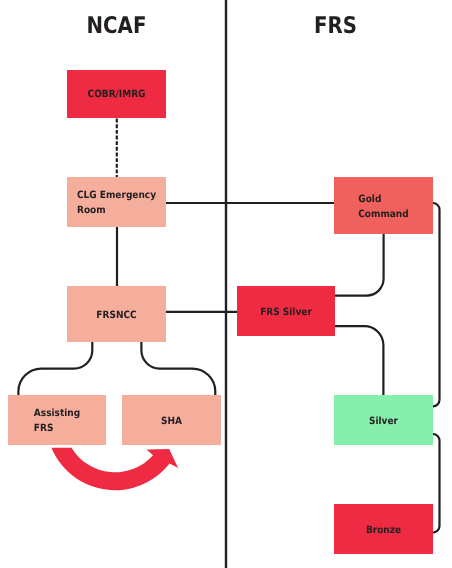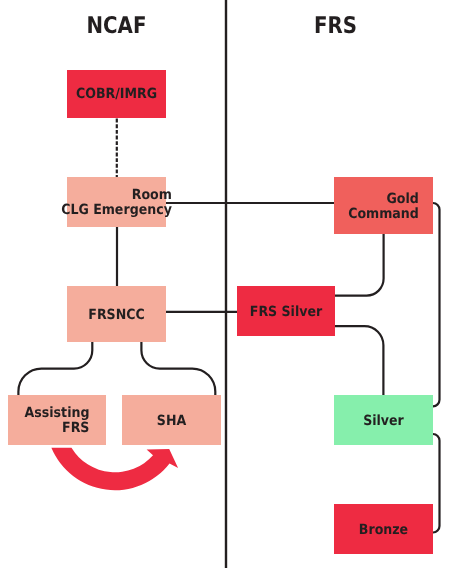--- a/index.html
+++ b/index.html
@@ -11,21 +11,21 @@
 
   .col-title{position:absolute;top:15px;width:113px;font-weight:700;color:#231f20;
              font-size:23px;line-height:23px;white-space:nowrap;text-align:center;
              transform:scaleX(.955);transform-origin:center center;}
   #title-ncaf{left:60px;}
   #title-frs{left:279px;}
 
   svg.lines{position:absolute;left:0;top:0;width:452px;height:568px;overflow:visible;}
 
   .node{position:absolute;display:flex;align-items:center;justify-content:center;
-        text-align:right;font-weight:700;font-size:14px;line-height:15px;
+        text-align:left;font-weight:700;font-size:10px;line-height:15px;
         color:#231f20;box-sizing:border-box;}
   .node .lbl{display:block;position:relative;top:1px;}
   .node .ln{display:block;white-space:nowrap;}
 </style>
 </head>
 <body>
 
 <div id="stage" style="background: rgb(255, 255, 255);">
 
   <div class="col-title" id="title-ncaf">NCAF</div>
@@ -48,22 +48,22 @@
     <path d="M51.39,447.78 A68.90,68.90 0 0 0 169.52,463.43 L178.10,468.00 L169.20,449.00 L146.60,449.60 L153.02,455.29 A51.00,51.00 0 0 1 71.47,447.87 Z" fill="#ee2b42"></path>
   </svg>
 
   <div class="node" style="left: 67px; top: 69.5px; width: 99px; height: 48.3px; background: rgb(238, 43, 66); color: rgb(35, 31, 32);">
     <div class="lbl">
       <span class="ln">COBR/IMRG</span>
     </div>
   </div>
   <div class="node" style="left: 67px; top: 177px; width: 99px; height: 50px; background: rgb(245, 173, 156); color: rgb(35, 31, 32);">
     <div class="lbl">
+      <span class="ln">CLG Emergency</span>
       <span class="ln">Room</span>
-      <span class="ln">CLG Emergency</span>
     </div>
   </div>
   <div class="node" style="left: 67px; top: 286px; width: 99px; height: 56px; background: rgb(245, 173, 156); color: rgb(35, 31, 32);">
     <div class="lbl">
       <span class="ln">FRSNCC</span>
     </div>
   </div>
   <div class="node" style="left: 8px; top: 395px; width: 98px; height: 50px; background: rgb(245, 173, 156); color: rgb(35, 31, 32);">
     <div class="lbl">
       <span class="ln">Assisting</span>

